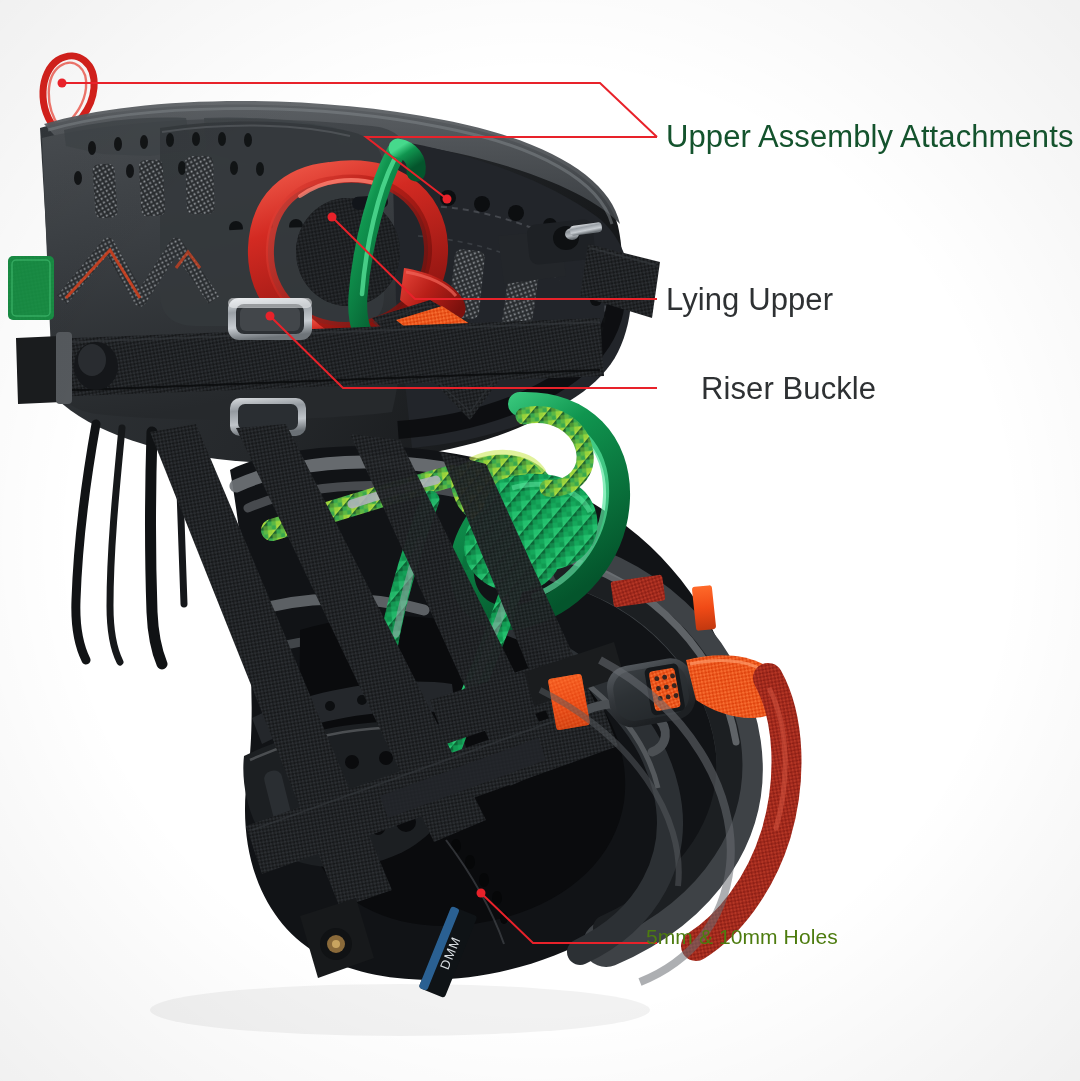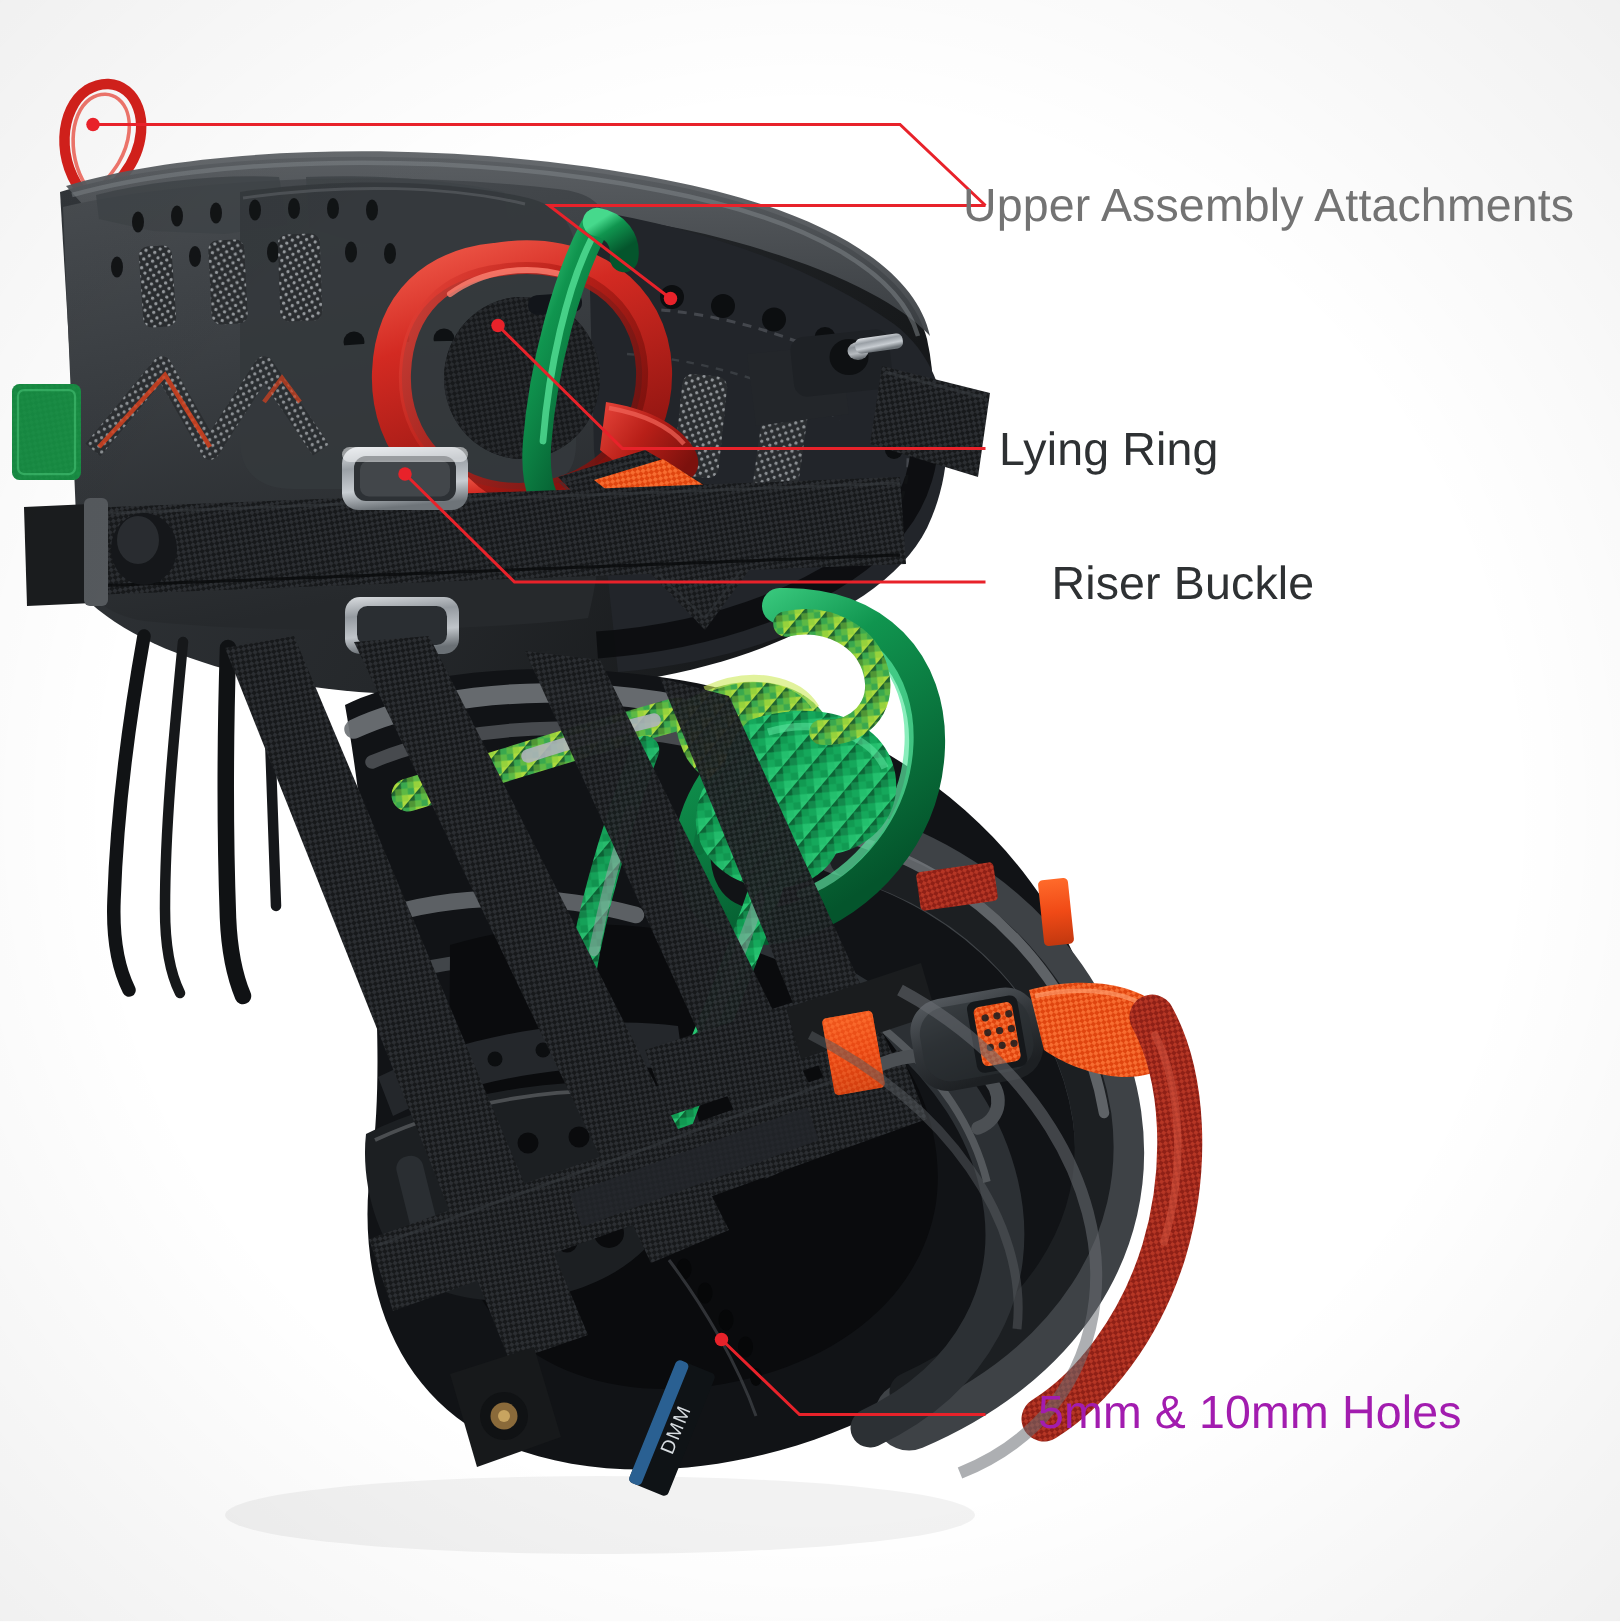--- a/index.html
+++ b/index.html
@@ -566,21 +566,21 @@
       </g>
     <g fill="#e8222a" stroke="none">
         <circle cx="62" cy="83" r="4.5"></circle>
         <circle cx="447" cy="199" r="4.5"></circle>
         <circle cx="332" cy="217" r="4.5"></circle>
         <circle cx="270" cy="316" r="4.5"></circle>
         <circle cx="481" cy="893" r="4.5"></circle>
       </g>
   </svg>
 
-  <div class="callout-label" style="left: 642px; top: 121px; color: #737373; font-size: 31px;">Upper Assembly Attachments</div>
-
-  <div class="callout-label" style="left: 666px; top: 284px; color: rgb(46, 49, 51); font-size: 31px;">Lying Ring</div>
+  <div class="callout-label" style="left: 666px; top: 121px; color: #14532d; font-size: 31px;">Upper Assembly Attachments</div>
+
+  <div class="callout-label" style="left: 666px; top: 284px; color: rgb(46, 49, 51); font-size: 31px;">Lying Upper</div>
 
   <div class="callout-label" style="left: 666px; top: 373px; color: rgb(46, 49, 51); font-size: 31px; margin-left: 35px;">Riser Buckle</div>
 
-  <div class="callout-label" style="left: 692px; top: 926px; color: #a21caf; font-size: 31px;">5mm &amp; 10mm Holes</div>
+  <div class="callout-label" style="left: 646px; top: 926px; color: #4d7c0f; font-size: 21px;">5mm &amp; 10mm Holes</div>
 
 </div>
 
 </body></html>

